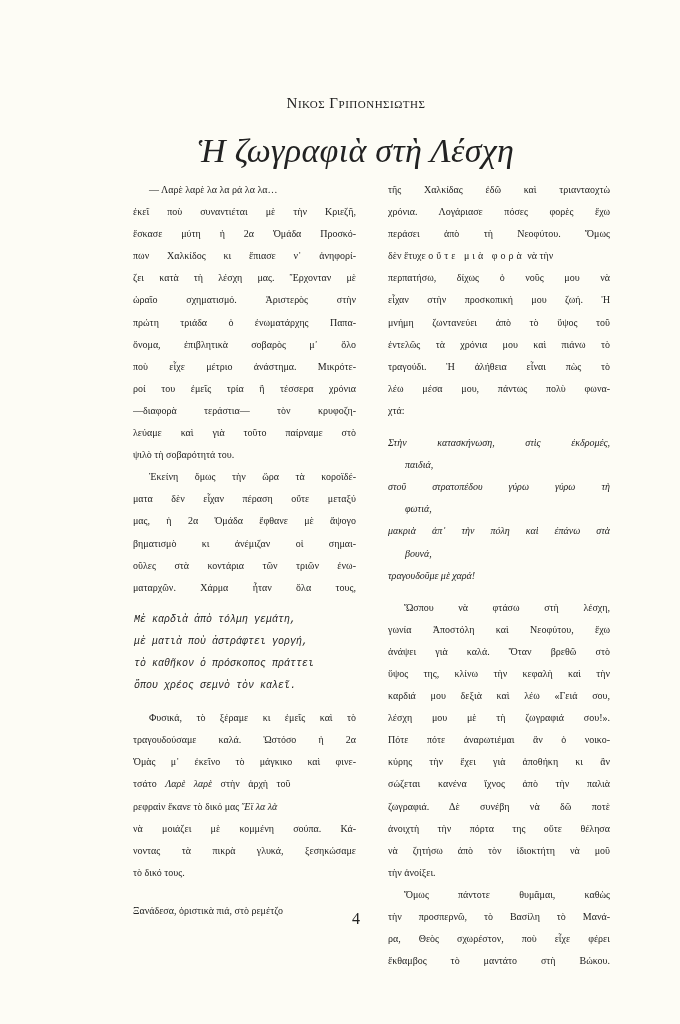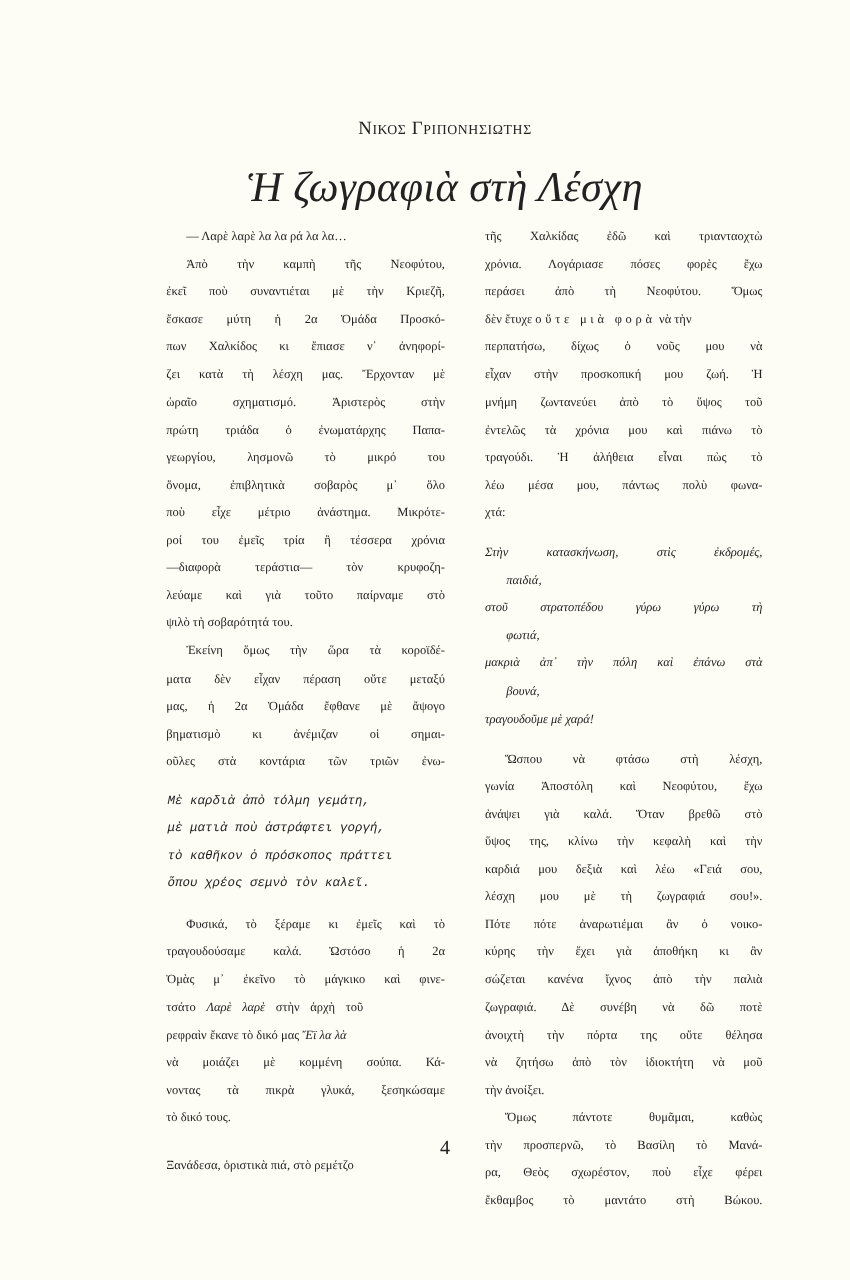--- a/index.html
+++ b/index.html
@@ -43,39 +43,38 @@
   </style>
 </head>
 <body>
 
 <div class="page">
   <div class="author">Νικος Γριπονησιωτης</div>
   <div class="title">Ἡ ζωγραφιὰ στὴ Λέσχη</div>
 
   <div class="col left">
     <span class="line ind">— Λαρὲ λαρὲ λα λα ρά λα λα…</span>
-    <span class="line just ind">Ἀπὸ τὴν καμπὴ τῆς Νεοφύτου,</span>
     <span class="line just">ἐκεῖ ποὺ συναντιέται μὲ τὴν Κριεζῆ,</span>
     <span class="line just">ἔσκασε μύτη ἡ 2α Ὁμάδα Προσκό-</span>
     <span class="line just">πων Χαλκίδος κι ἔπιασε ν᾽ ἀνηφορί-</span>
     <span class="line just">ζει κατὰ τὴ λέσχη μας. Ἔρχονταν μὲ</span>
     <span class="line just">ὡραῖο σχηματισμό. Ἀριστερὸς στὴν</span>
     <span class="line just">πρώτη τριάδα ὁ ἐνωματάρχης Παπα-</span>
-    <span class="line just">γεωργίου, λησμονῶ τὸ μικρό του</span>
     <span class="line just">ὄνομα, ἐπιβλητικὰ σοβαρὸς μ᾽ ὅλο</span>
     <span class="line just">ποὺ εἶχε μέτριο ἀνάστημα. Μικρότε-</span>
     <span class="line just">ροί του ἐμεῖς τρία ἢ τέσσερα χρόνια</span>
     <span class="line just">—διαφορὰ τεράστια— τὸν κρυφοζη-</span>
     <span class="line just">λεύαμε καὶ γιὰ τοῦτο παίρναμε στὸ</span>
     <span class="line">ψιλὸ τὴ σοβαρότητά του.</span>
     <span class="line just ind">Ἐκείνη ὅμως τὴν ὥρα τὰ κοροϊδέ-</span>
     <span class="line just">ματα δὲν εἶχαν πέραση οὔτε μεταξύ</span>
     <span class="line just">μας, ἡ 2α Ὁμάδα ἔφθανε μὲ ἄψογο</span>
     <span class="line just">βηματισμὸ κι ἀνέμιζαν οἱ σημαι-</span>
     <span class="line just">οῦλες στὰ κοντάρια τῶν τριῶν ἐνω-</span>
+    <span class="line just">ματαρχῶν. Χάρμα ἦταν ὅλα τους,</span>
     <span class="gap"></span>
     <div>
       <span class="line it verse-l">Μὲ καρδιὰ ἀπὸ τόλμη γεμάτη,</span>
       <span class="line it verse-l">μὲ ματιὰ ποὺ ἀστράφτει γοργή,</span>
       <span class="line it verse-l">τὸ καθῆκον ὁ πρόσκοπος πράττει</span>
       <span class="line it verse-l">ὅπου χρέος σεμνὸ τὸν καλεῖ.</span>
     </div>
     <span class="gap"></span>
     <span class="line just ind">Φυσικά, τὸ ξέραμε κι ἐμεῖς καὶ τὸ</span>
     <span class="line just">τραγουδούσαμε καλά. Ὡστόσο ἡ 2α</span>

